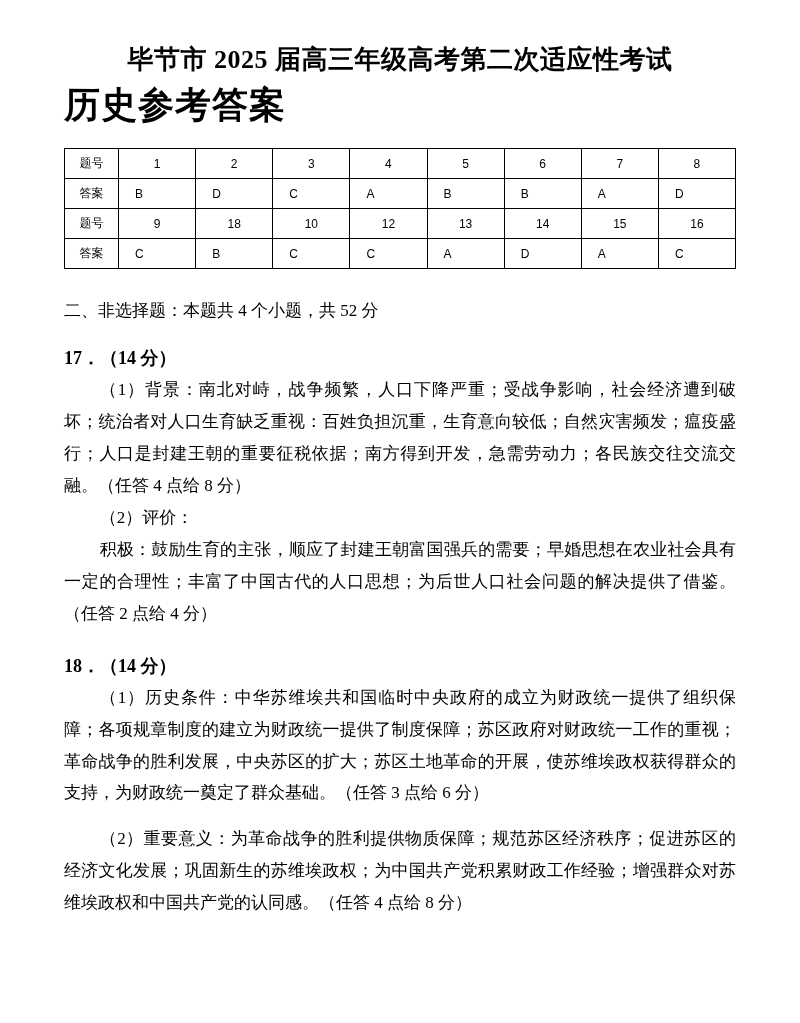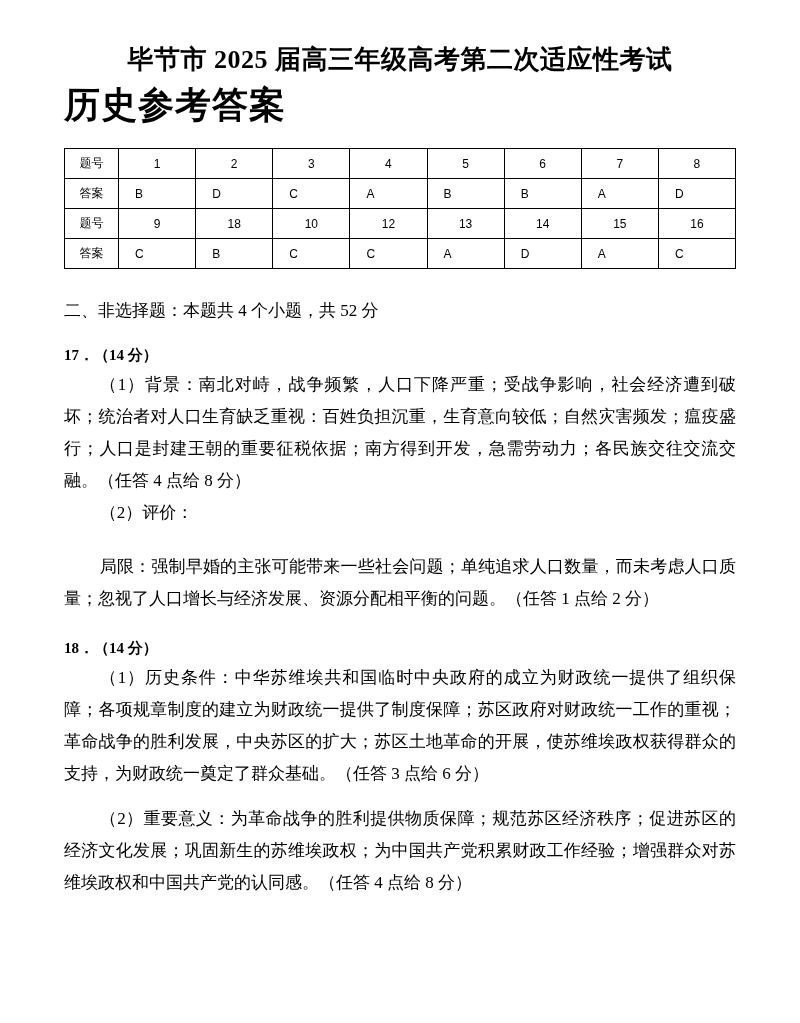--- a/index.html
+++ b/index.html
@@ -51,21 +51,21 @@
     height: 29px;
     font-size: 12px;
     font-family: "Liberation Sans", "DejaVu Sans", sans-serif;
     vertical-align: middle;
     padding: 0;
   }
   table.answers td.label { text-align: center; font-family: "Liberation Serif", "DejaVu Serif", serif; }
   table.answers td.num   { text-align: center; }
   table.answers td.ans   { text-align: left; padding-left: 16px; }
   .q-number {
-    font-size: 15px;
+    font-size: 18px;
     font-weight: bold;
     margin: 24px 0 4px 0;
   }
   .para {
     font-size: 17px;
     line-height: 1.88;
     text-align: justify;
     margin: 0;
   }
   .indent { text-indent: 2.1em; }
@@ -140,19 +140,19 @@
         <td class="ans">C</td>
       </tr>
     </tbody>
   </table>
 
   <div class="sec-heading essay-heading">二、非选择题：本题共 4 个小题，共 52 分</div>
 
   <div class="q-number">17．（14 分）</div>
   <p class="para indent">（1）背景：南北对峙，战争频繁，人口下降严重；受战争影响，社会经济遭到破坏；统治者对人口生育缺乏重视：百姓负担沉重，生育意向较低；自然灾害频发；瘟疫盛行；人口是封建王朝的重要征税依据；南方得到开发，急需劳动力；各民族交往交流交融。（任答 4 点给 8 分）</p>
   <p class="para indent label-line">（2）评价：</p>
-  <p class="para indent gap-top">局限：强制早婚的主张可能带来一些社会问题；单纯追求人口数量，而未考虑人口质量；忽视了人口增长与经济发展、资源分配相平衡的问题。（任答 1 点给 2 分）</p>
+  <p class="para indent">积极：鼓励生育的主张，顺应了封建王朝富国强兵的需要；早婚思想在农业社会具有一定的合理性；丰富了中国古代的人口思想；为后世人口社会问题的解决提供了借鉴。（任答 2 点给 4 分）</p>
 
   <div class="q-number">18．（14 分）</div>
   <p class="para indent">（1）历史条件：中华苏维埃共和国临时中央政府的成立为财政统一提供了组织保障；各项规章制度的建立为财政统一提供了制度保障；苏区政府对财政统一工作的重视；革命战争的胜利发展，中央苏区的扩大；苏区土地革命的开展，使苏维埃政权获得群众的支持，为财政统一奠定了群众基础。（任答 3 点给 6 分）</p>
   <p class="para indent gap-top-sm">（2）重要意义：为革命战争的胜利提供物质保障；规范苏区经济秩序；促进苏区的经济文化发展；巩固新生的苏维埃政权；为中国共产党积累财政工作经验；增强群众对苏维埃政权和中国共产党的认同感。（任答 4 点给 8 分）</p>
 
 </div>
 
 </body></html>

